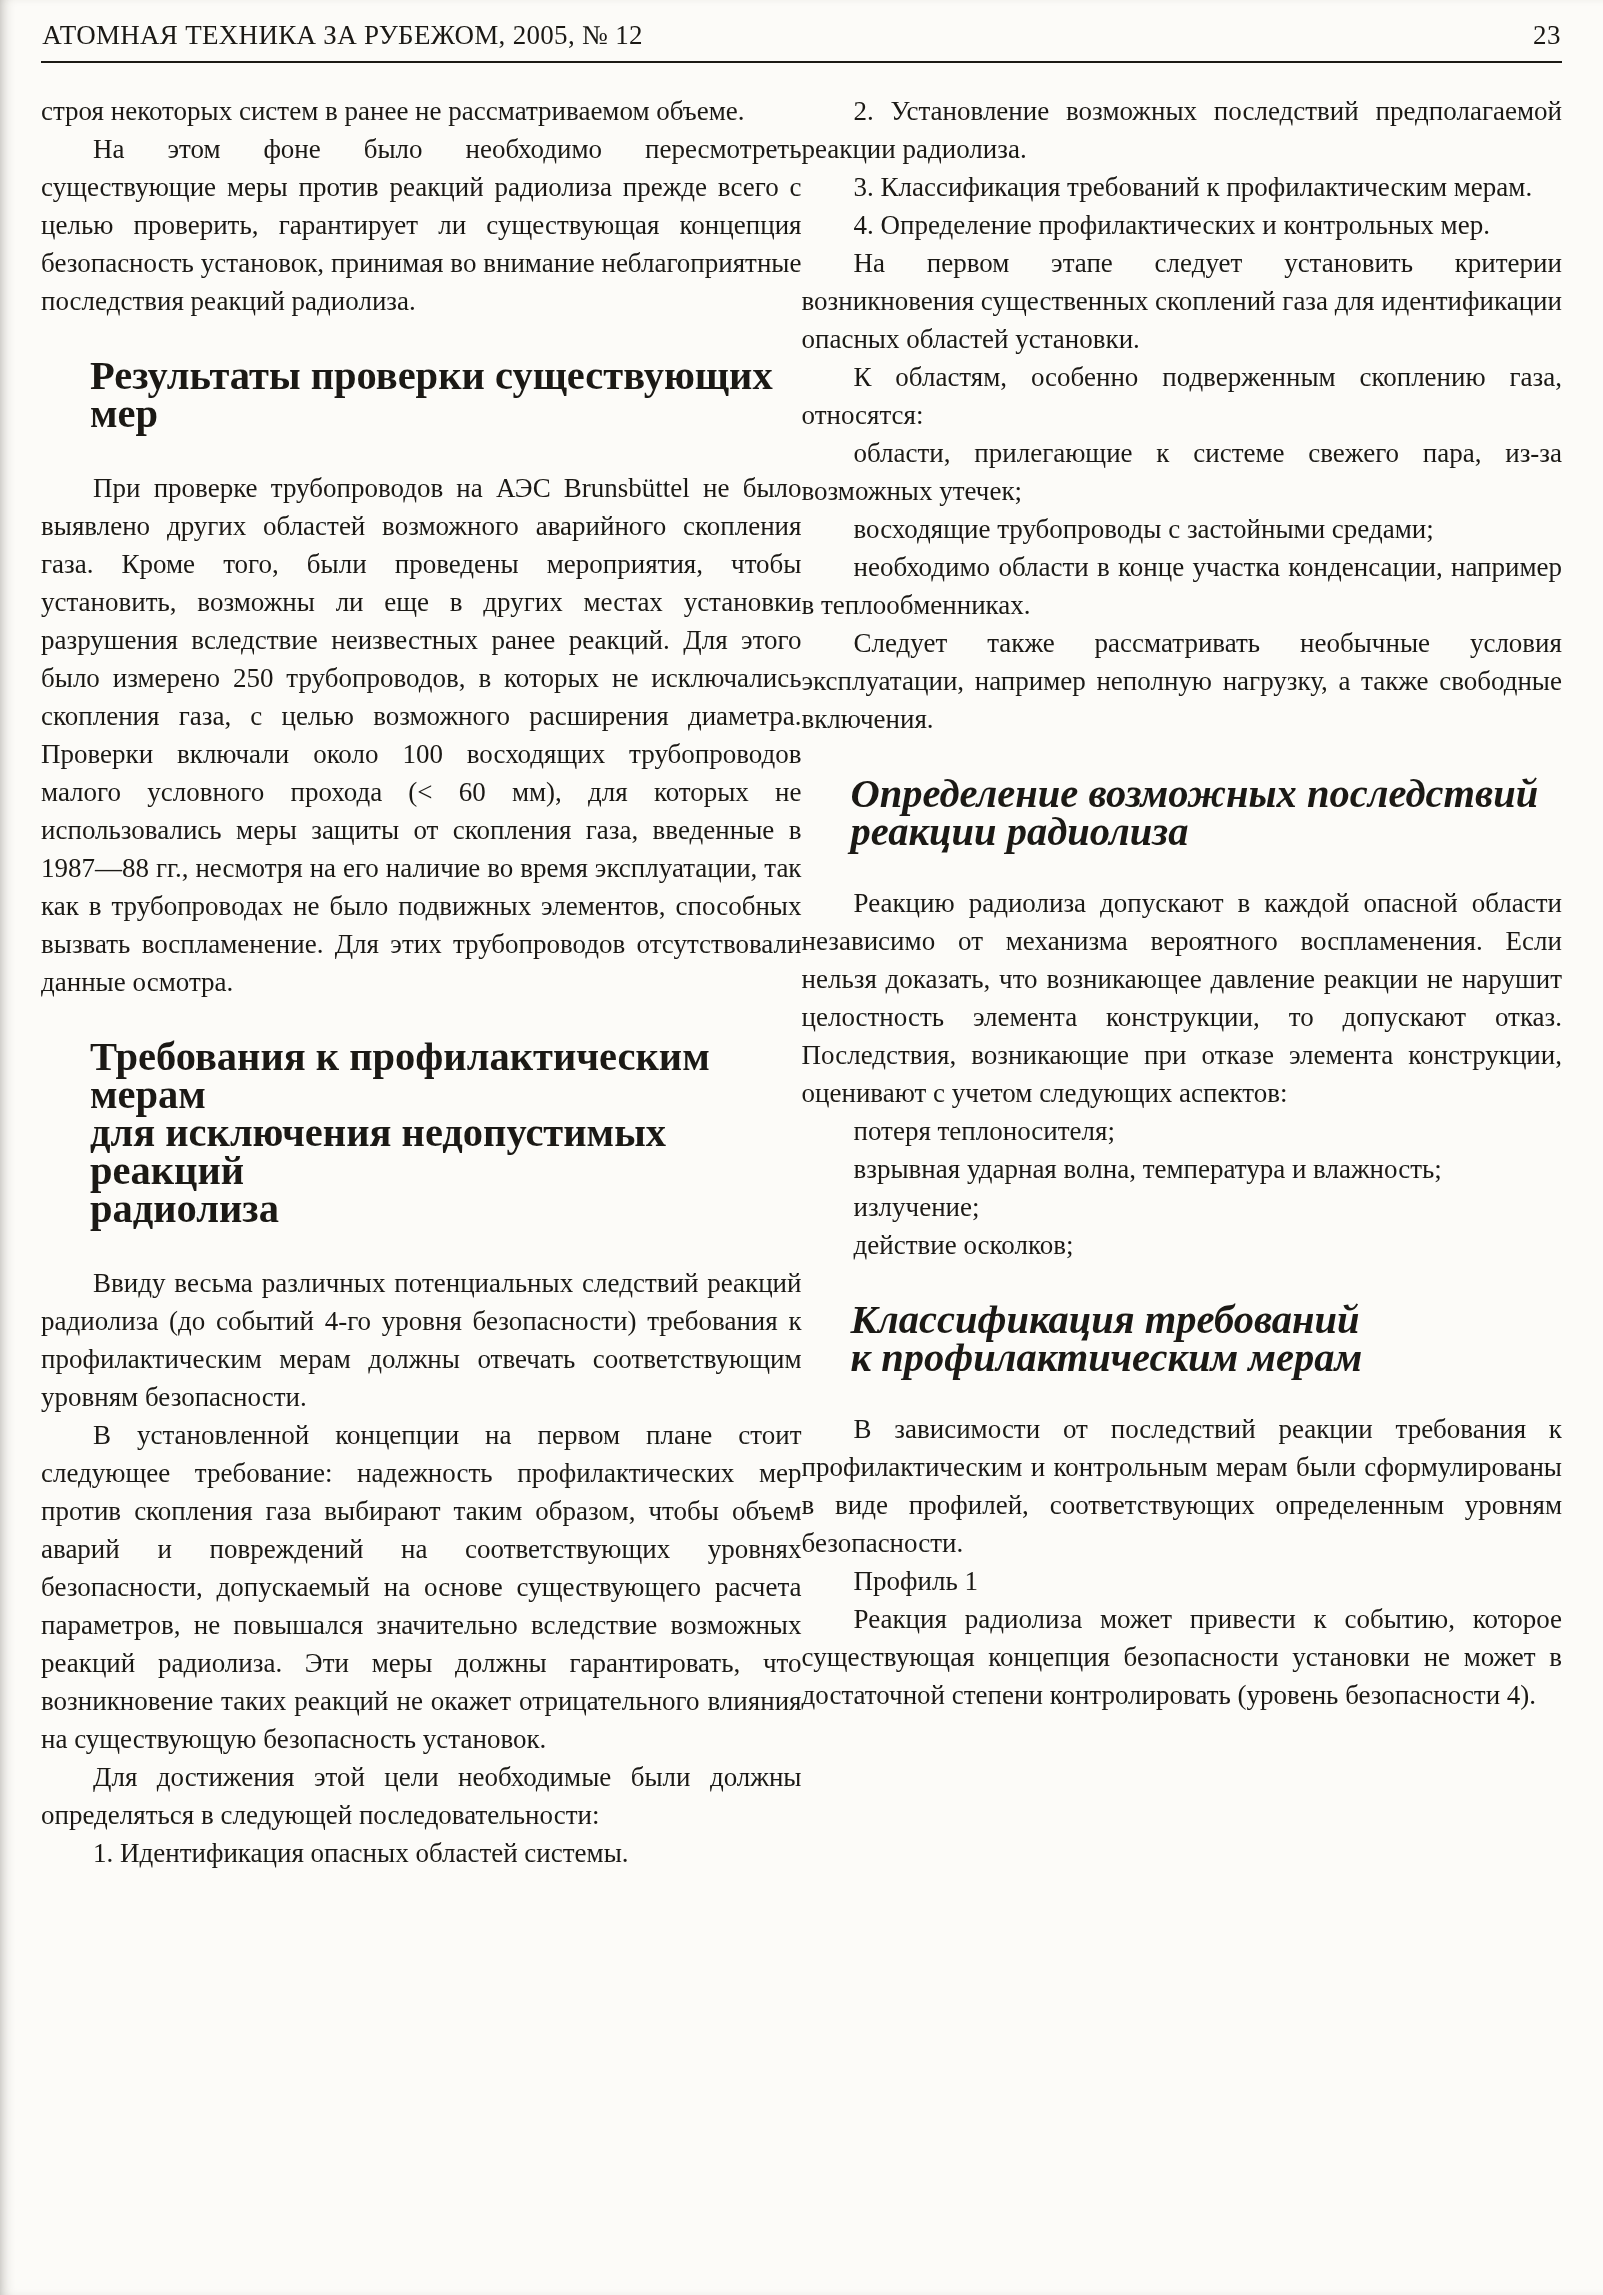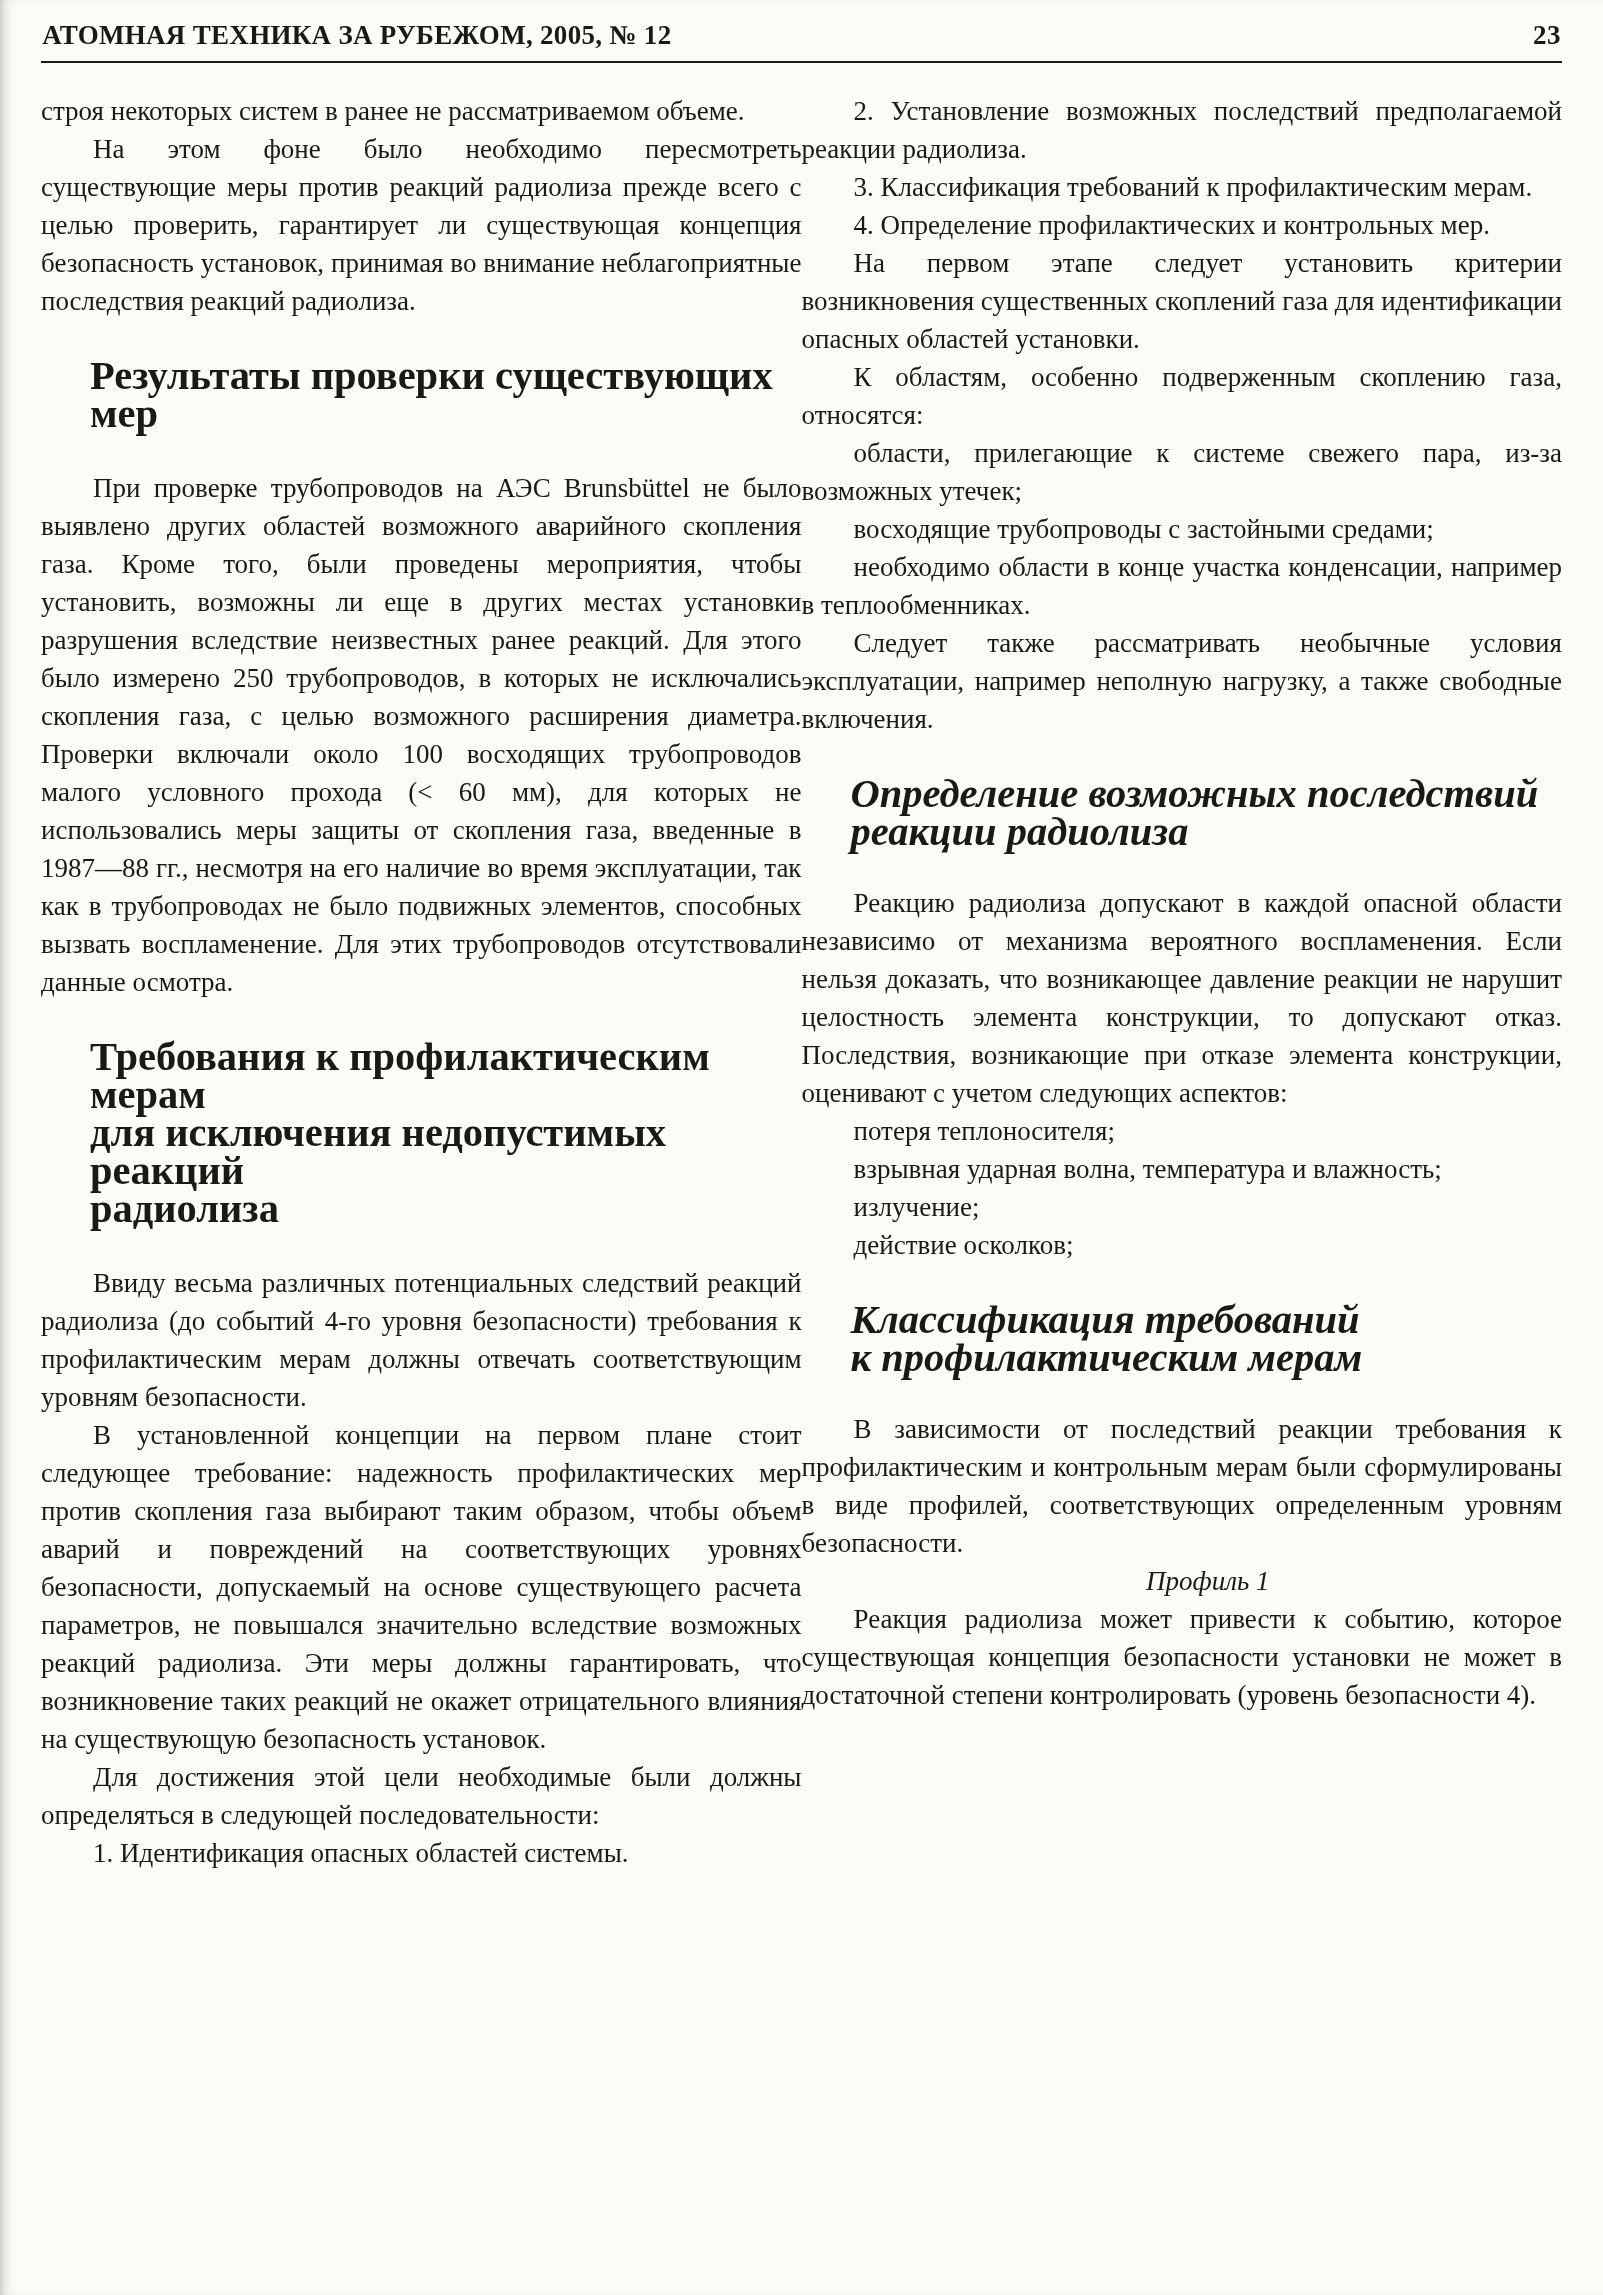--- a/index.html
+++ b/index.html
@@ -17,21 +17,20 @@
     box-shadow: inset 9.4px 0 14.7px -10.7px rgba(40,35,25,0.45);
   }
   .page-header {
     display: flex;
     justify-content: space-between;
     align-items: center;
     font-size: 27px;
     line-height: 33px;
     padding: 4px 1.3px 9.4px 1.3px;
     letter-spacing: 0.3px;
-    font-weight: bold;
   }
   .header-rule {
     border: none;
     border-top: 2.7px solid #1c1a15;
     margin: 0 0 29px 0;
   }
   .columns {
     display: flex;
   }
   .col {
@@ -51,23 +50,22 @@
   }
   .h-bi {
     font-weight: bold;
     font-style: italic;
     text-align: left;
     white-space: pre-line;
     margin: 37px 0 33px 49px;
     text-indent: 0;
   }
   .subhead-italic {
-    font-style: italic;
     text-indent: 52px;
-    text-align: center;
+    text-align: left;
   }
 </style>
 </head>
 <body>
 
 <div class="page">
 
   <header class="page-header">
     <span class="journal-title">АТОМНАЯ ТЕХНИКА ЗА РУБЕЖОМ, 2005, № 12</span>
     <span class="page-number">23</span>

